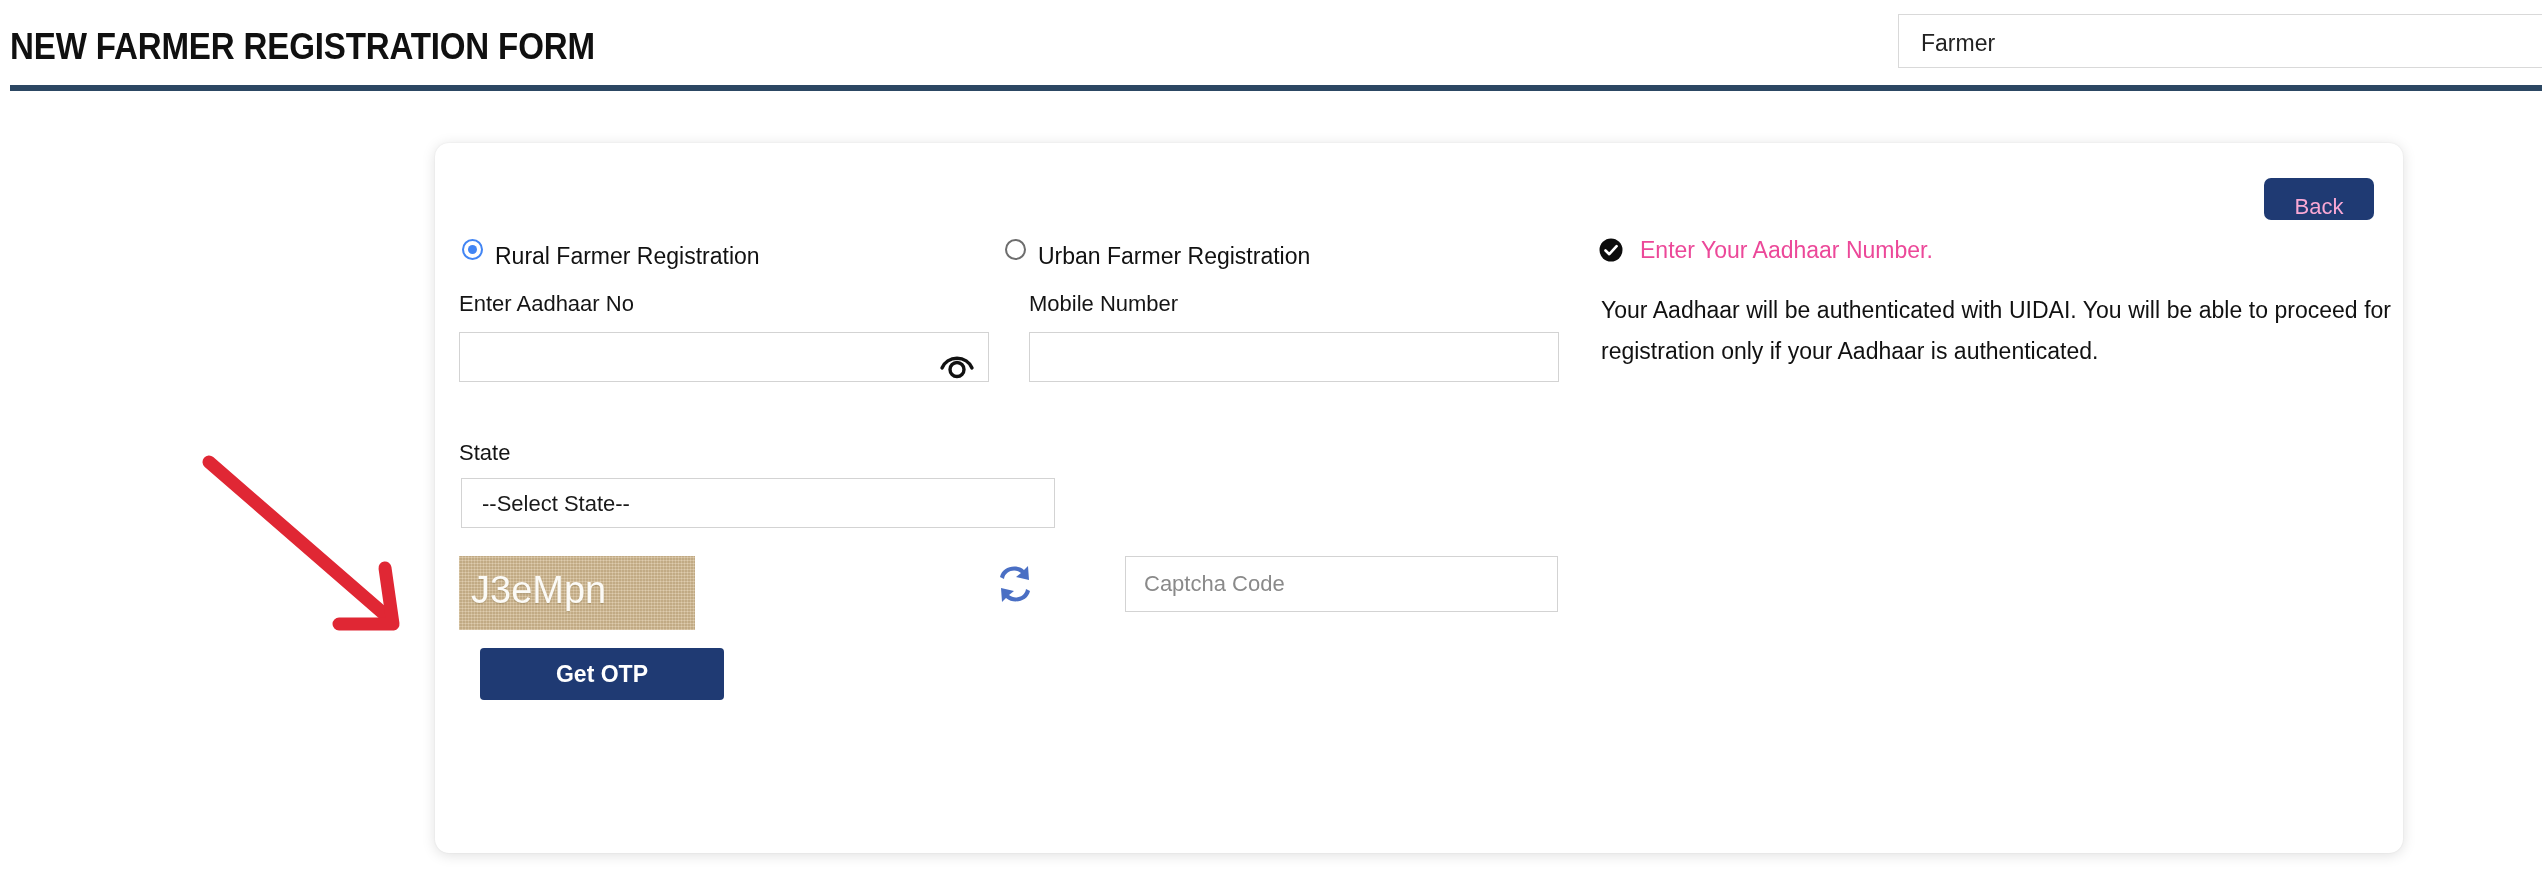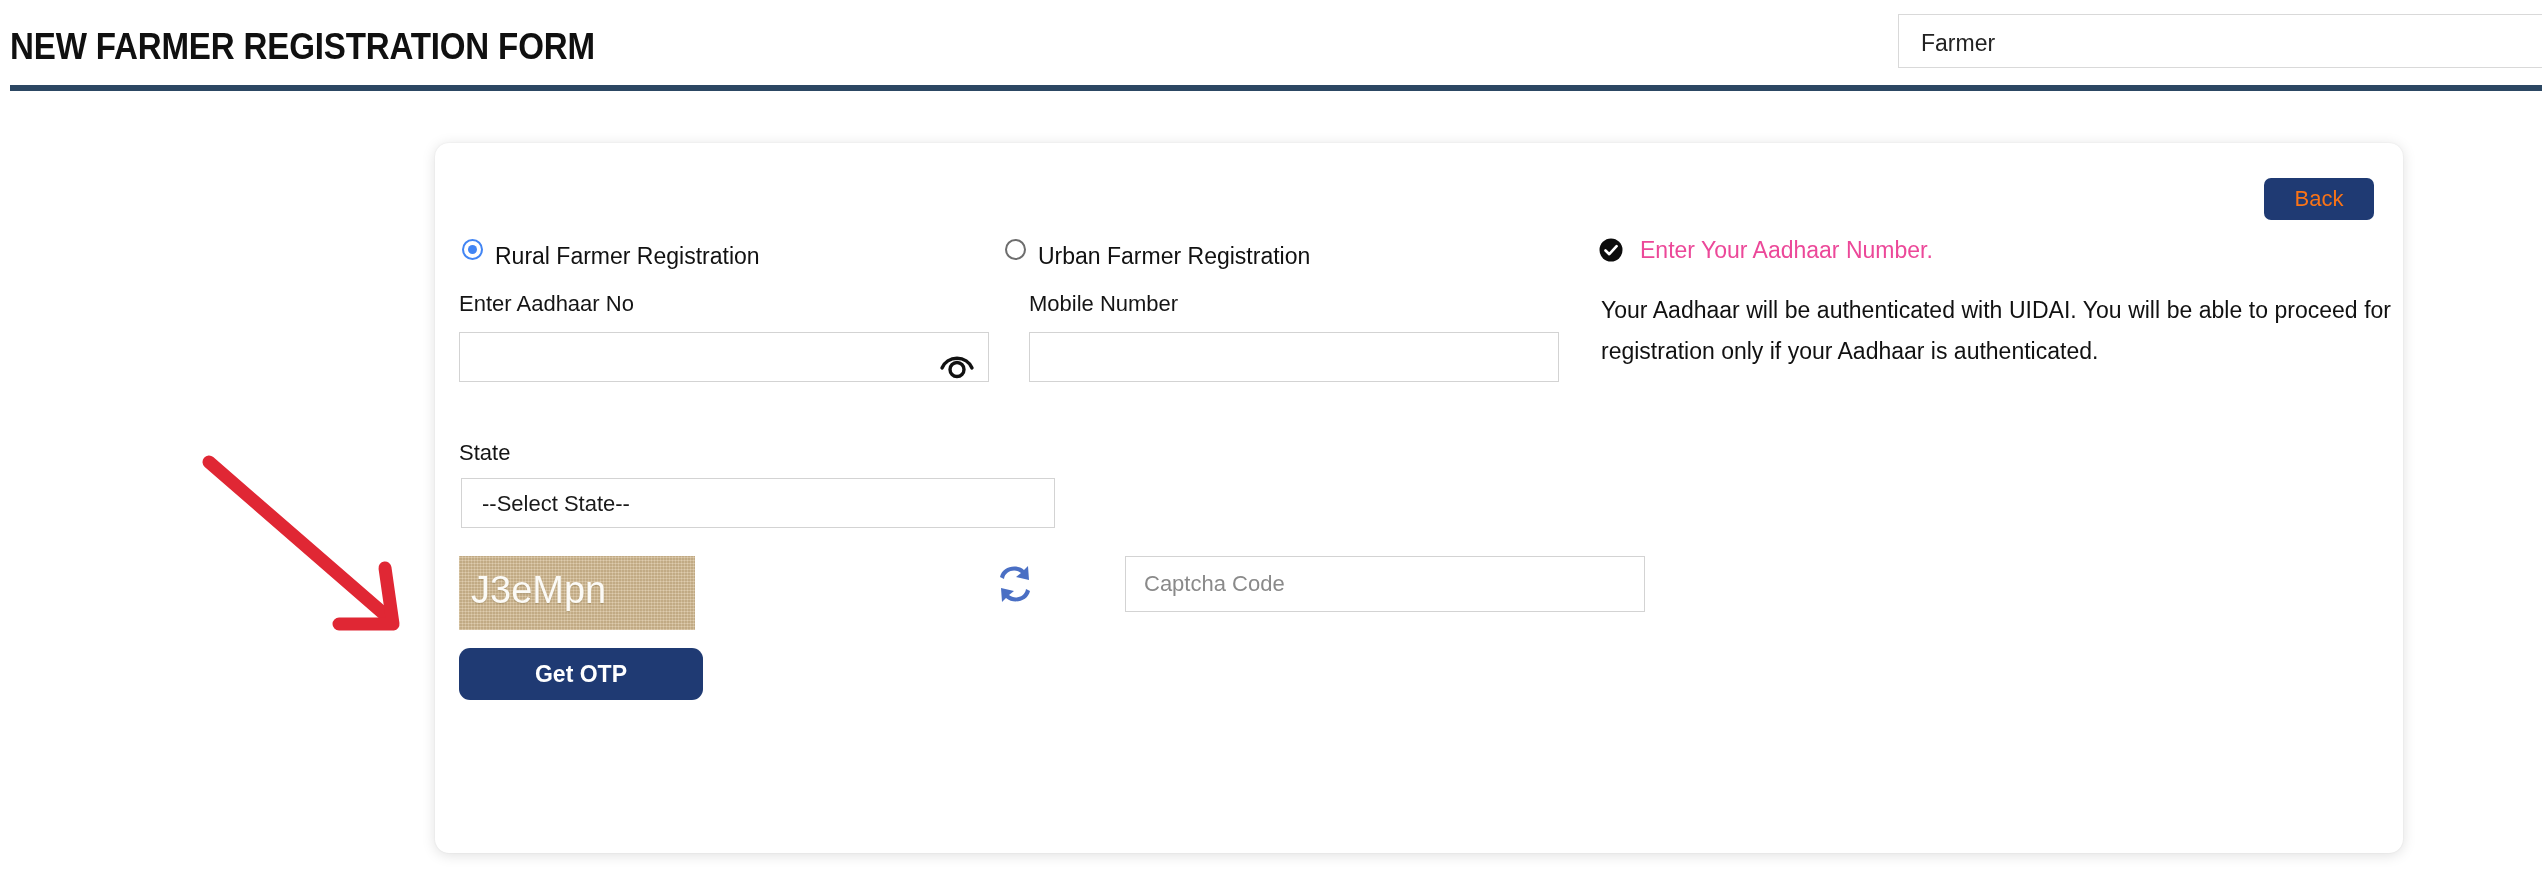--- a/index.html
+++ b/index.html
@@ -77,25 +77,25 @@
 
   .back-button {
     position: absolute;
     left: 2264px;
     top: 178px;
     width: 110px;
     height: 42px;
     background: #1f3a73;
     border: none;
     border-radius: 7px;
-    color: #f97316;
+    color: #f9a8d4;
     font-size: 22px;
     font-family: "Liberation Sans", sans-serif;
     cursor: pointer;
-    padding: 0;
+    padding: 8px;
     line-height: 42px;
     text-align: center;
   }
 
   
   .radio-row { position: absolute; }
   .radio-rural  { left: 462px; top: 237px; }
   .radio-urban  { left: 1005px; top: 237px; }
 
   .radio-mark {
@@ -147,21 +147,21 @@
     border: 1px solid #d3d3d3;
     box-sizing: border-box;
     font-family: "Liberation Sans", sans-serif;
     font-size: 22px;
     color: #222222;
     padding: 0 18px;
     outline: none;
   }
   .input-aadhaar { left: 459px; top: 332px; width: 530px; height: 50px; }
   .input-mobile  { left: 1029px; top: 332px; width: 530px; height: 50px; }
-  .input-captcha { left: 1125px; top: 556px; width: 520px; height: 56px; }
+  .input-captcha { left: 1125px; top: 556px; width: 433px; height: 56px; }
   .input-captcha::placeholder { color: #8a8a8a; }
 
   .eye-icon {
     position: absolute;
     left: 936px;
     top: 340px;
     width: 42px;
     height: 42px;
     cursor: pointer;
   }
@@ -214,27 +214,27 @@
     position: absolute;
     left: 988px;
     top: 558px;
     width: 54px;
     height: 52px;
     cursor: pointer;
   }
 
   .get-otp-button {
     position: absolute;
-    left: 459px;
+    left: 480px;
     top: 648px;
     width: 244px;
     height: 52px;
     background: #1f3a73;
     border: none;
-    border-radius: 11px;
+    border-radius: 4px;
     color: #ffffff;
     font-size: 23px;
     font-weight: bold;
     font-family: "Liberation Sans", sans-serif;
     cursor: pointer;
     padding: 0;
     text-align: center;
     line-height: 52px;
   }
 

